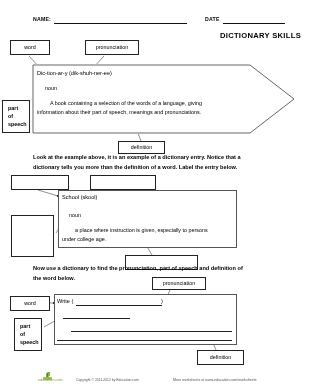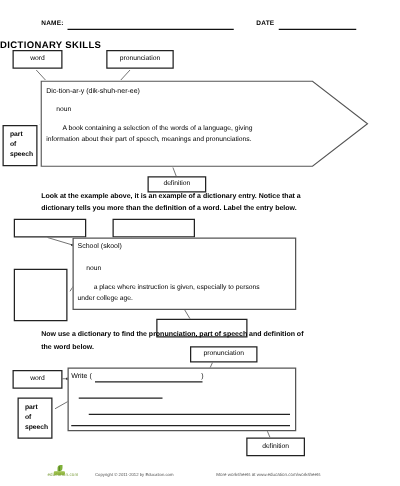--- a/index.html
+++ b/index.html
@@ -13,21 +13,21 @@
   }
   .page{position:absolute;left:0;top:0;width:301px;height:389px;}
 
   
   .hdr{position:absolute;top:16px;left:0;width:301px;height:14px;}
   .hdr .nm{position:absolute;left:33px;top:0;font-size:5.2px;font-weight:bold;letter-spacing:.2px;}
   .hdr .nmline{position:absolute;left:54px;top:7.2px;width:133px;border-bottom:.8px solid #111;}
   .hdr .dt{position:absolute;left:205px;top:0;font-size:5.2px;font-weight:bold;letter-spacing:.2px;}
   .hdr .dtline{position:absolute;left:223px;top:7.2px;width:62px;border-bottom:.8px solid #111;}
 
-  .title{position:absolute;top:31px;left:0;width:301px;text-align:left;
+  .title{position:absolute;top:31px;left:0;width:301px;text-align:right;
          font-size:7.6px;font-weight:bold;letter-spacing:.3px;}
 
   
   .lbl{position:absolute;border:1px solid #222;background:#fff;
        display:flex;align-items:center;justify-content:center;
        font-size:5.4px;line-height:1.35;text-align:center;box-sizing:border-box;}
   .lbl.stack{display:block;padding:2.5px 0 0 5px;text-align:left;}
   .lbl.stack span{display:block;font-size:5.4px;line-height:1.5;font-weight:bold;}
 
   

